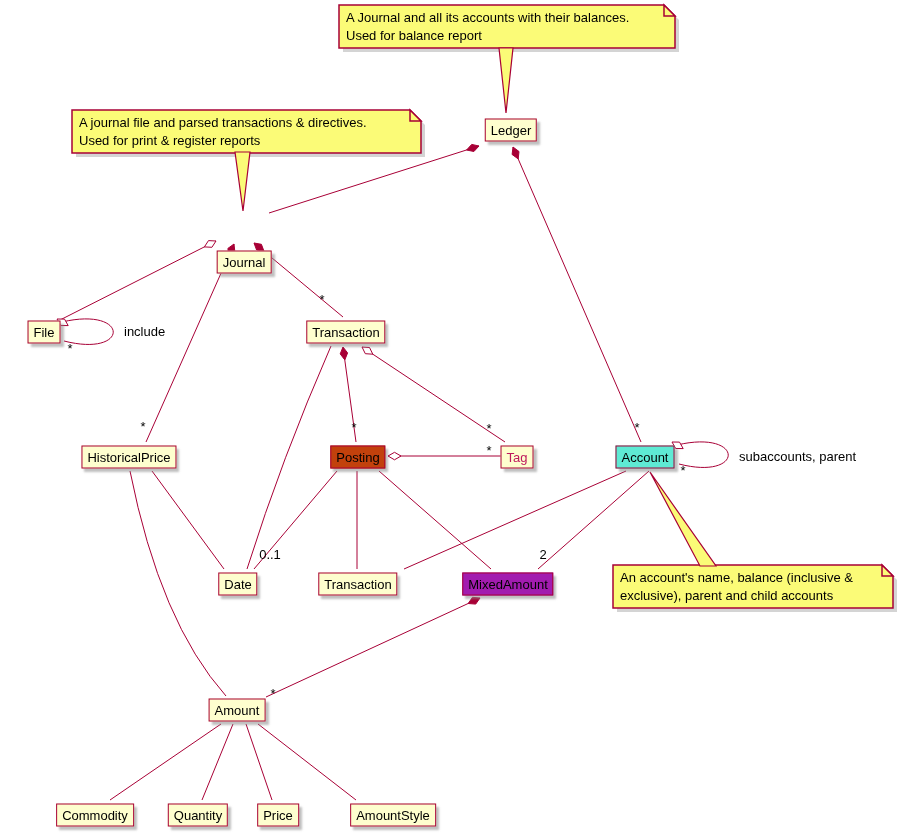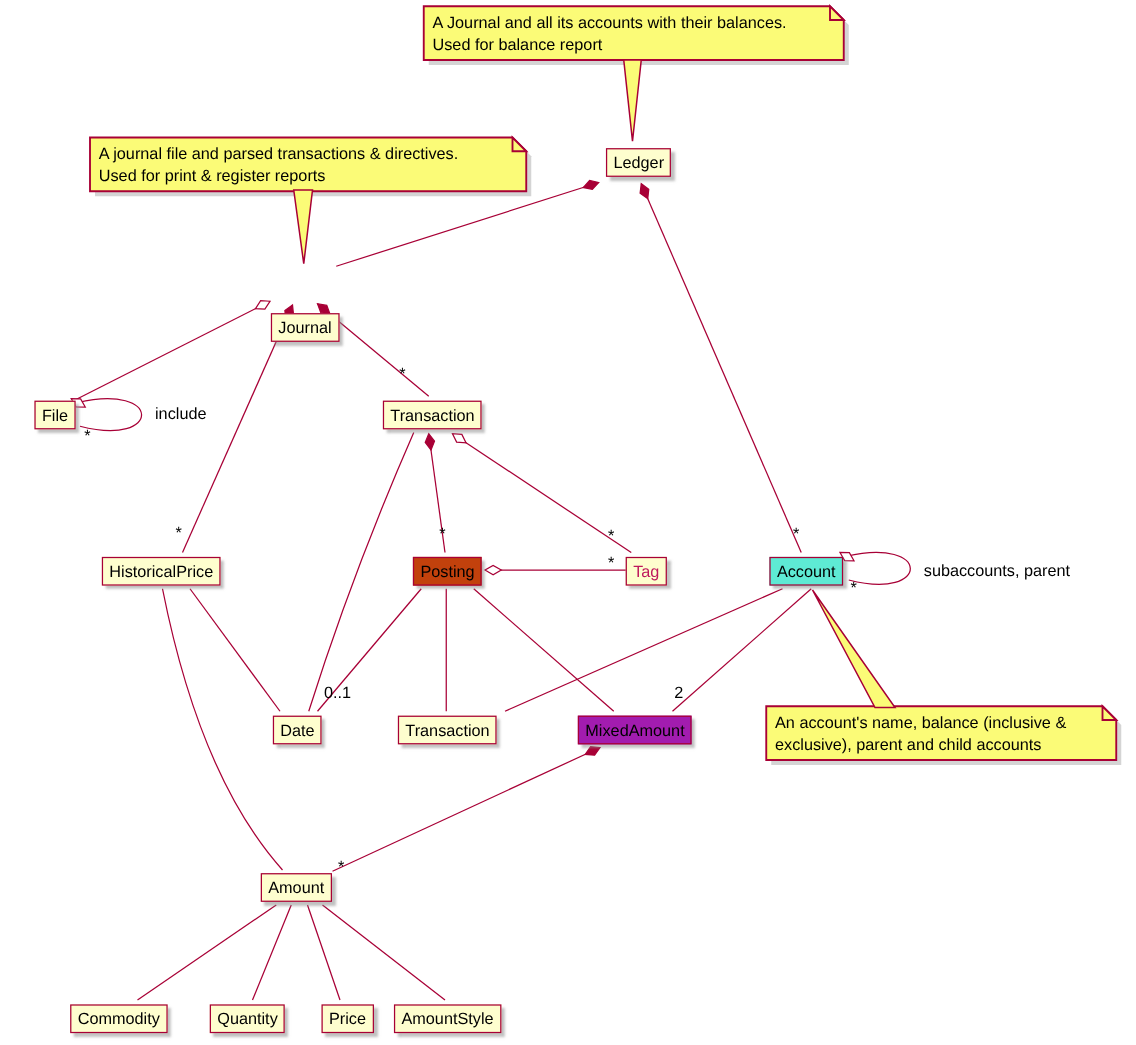--- a/index.html
+++ b/index.html
@@ -126,14 +126,14 @@
     <div class="node" style="left: 358px; top: 457px; background: #c2410c; border-color: rgb(168, 0, 54); color: rgb(0, 0, 0);">Posting</div>
     <div class="node" style="left: 517px; top: 457px; background: rgb(254, 254, 206); border-color: rgb(168, 0, 54); color: #be185d;">Tag</div>
     <div class="node" style="left: 645px; top: 457px; background: #5eead4; border-color: rgb(168, 0, 54); color: rgb(0, 0, 0);">Account</div>
     <div class="node" style="left: 238px; top: 584px; background: rgb(254, 254, 206); border-color: rgb(168, 0, 54); color: rgb(0, 0, 0);">Date</div>
     <div class="node" style="left: 358px; top: 584px; background: rgb(254, 254, 206); border-color: rgb(168, 0, 54); color: rgb(0, 0, 0);">Transaction</div>
     <div class="node" style="left: 508px; top: 584px; background: #a21caf; border-color: rgb(168, 0, 54); color: rgb(0, 0, 0);">MixedAmount</div>
     <div class="node" style="left: 237px; top: 710px; background: rgb(254, 254, 206); border-color: rgb(168, 0, 54); color: rgb(0, 0, 0);">Amount</div>
     <div class="node" style="left: 95px; top: 815px; background: rgb(254, 254, 206); border-color: rgb(168, 0, 54); color: rgb(0, 0, 0);">Commodity</div>
     <div class="node" style="left: 198px; top: 815px; background: rgb(254, 254, 206); border-color: rgb(168, 0, 54); color: rgb(0, 0, 0);">Quantity</div>
     <div class="node" style="left: 278px; top: 815px; background: rgb(254, 254, 206); border-color: rgb(168, 0, 54); color: rgb(0, 0, 0);">Price</div>
-    <div class="node" style="left: 358px; top: 815px; background: rgb(254, 254, 206); border-color: rgb(168, 0, 54); color: rgb(0, 0, 0);">AmountStyle</div>
+    <div class="node" style="left: 393px; top: 815px; background: rgb(254, 254, 206); border-color: rgb(168, 0, 54); color: rgb(0, 0, 0);">AmountStyle</div>
   </div>
 
 </body></html>

